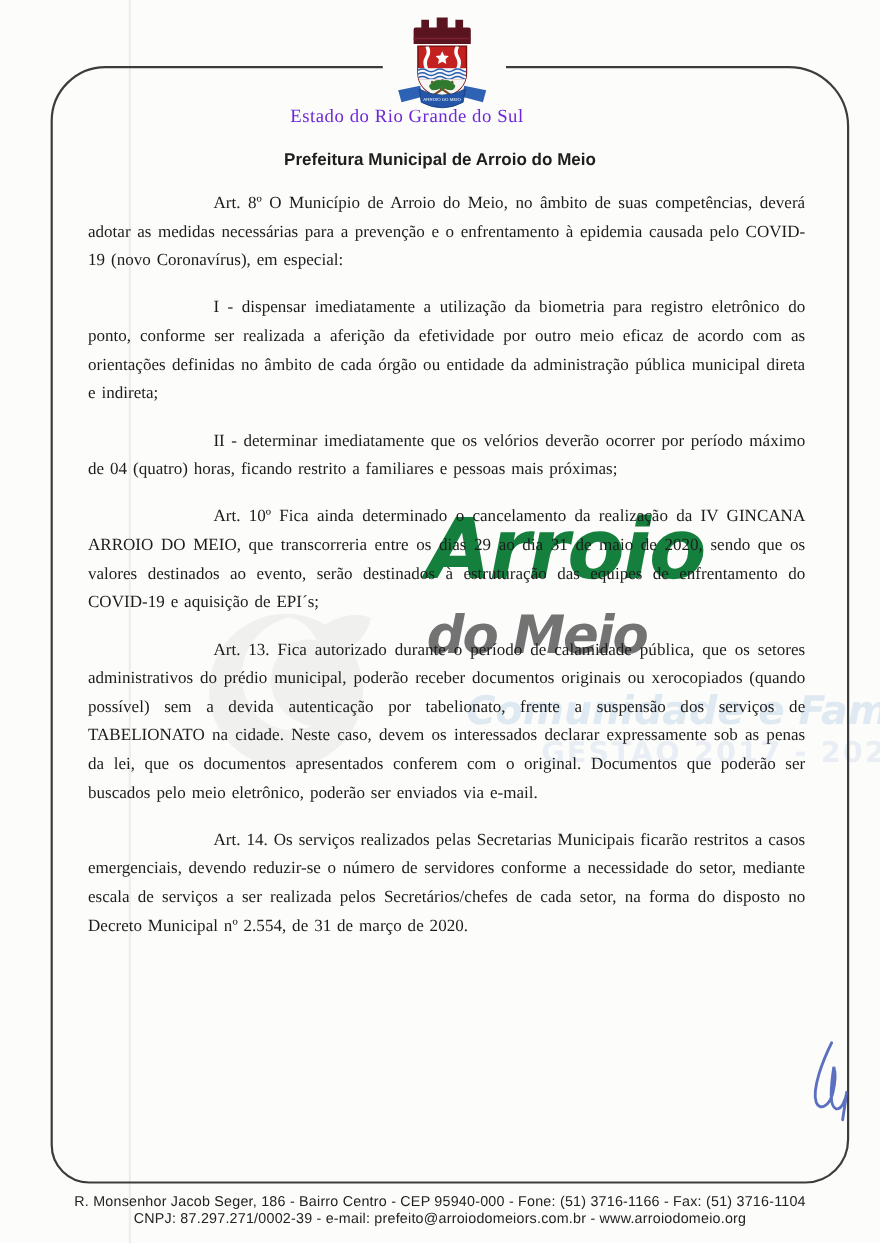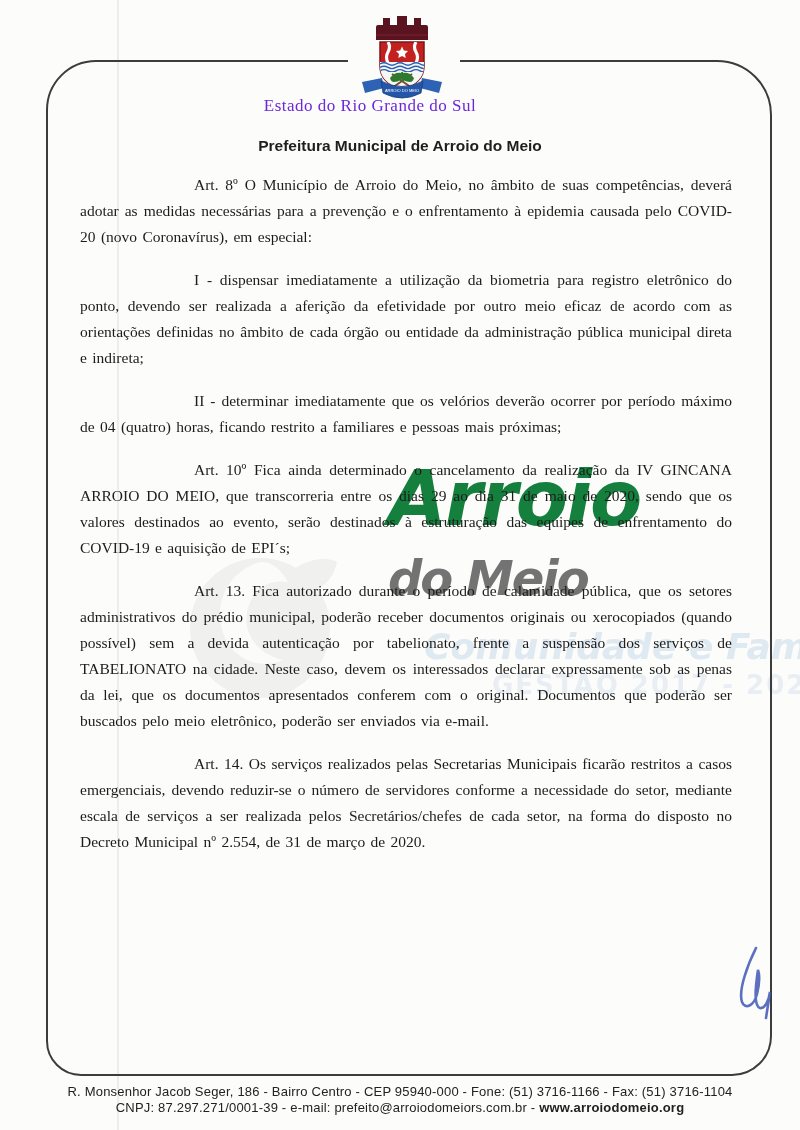--- a/index.html
+++ b/index.html
@@ -51,21 +51,21 @@
     font-family:"Liberation Serif", serif; font-size:15.5px; line-height:26px;
     color:#1c1c1c; text-align:justify; word-spacing:1.5px;
   }
   .doc-body p { text-indent:114px; margin:0 0 17px 0; }
   .pen-mark { position:absolute; left:726px; top:942px; width:52px; height:82px; z-index:5; }
   .footer {
     position:absolute; left:0; top:1084px; width:800px; z-index:3;
     font-family:"Liberation Sans", sans-serif; font-size:13px; line-height:16px;
     color:#222; text-align:center; letter-spacing:0.2px;
   }
-  .footer .bold { font-weight:bold; }
+  .footer .bold { font-weight:normal; }
 </style>
 </head>
 <body>
 
 <div class="scan-crease"></div>
 
 <svg class="wm-logo" viewBox="0 0 155 155">
   <circle cx="75" cy="80" r="70" fill="#f0f1ee"></circle>
   <path d="M75,14 C 42,24 26,58 40,90 C 50,112 76,122 98,112 C 72,106 56,84 63,60 C 69,41 82,31 103,34 C 95,20 86,13 75,14 Z" fill="#fbfbf9"></path>
   <path d="M108,22 C 126,8 146,10 152,14 C 148,34 132,46 114,44 C 108,38 106,30 108,22 Z" fill="#f0f1ee"></path>
@@ -109,28 +109,28 @@
   <path d="M6,74 L26,70 L28,80 L9,85 Z" fill="#2e62b4"></path>
   <path d="M86,74 L66,70 L64,80 L83,85 Z" fill="#2e62b4"></path>
   <path d="M25,73 Q46,84 67,73 L65,85 Q46,95 27,85 Z" fill="#2356a8" stroke="#17407f" stroke-width="0.8"></path>
   <text x="46" y="83.5" text-anchor="middle" font-family="Liberation Sans, sans-serif" font-size="4" fill="#ffffff">ARROIO DO MEIO</text>
 </svg>
 
 <div class="hdr-state">Estado do Rio Grande do Sul</div>
 <div class="hdr-city">Prefeitura Municipal de Arroio do Meio</div>
 
 <div class="doc-body">
-  <p>Art. 8º O Município de Arroio do Meio, no âmbito de suas competências, deverá adotar as medidas necessárias para a prevenção e o enfrentamento à epidemia causada pelo COVID-20 (novo Coronavírus), em especial:</p>
-  <p>I - dispensar imediatamente a utilização da biometria para registro eletrônico do ponto, devendo ser realizada a aferição da efetividade por outro meio eficaz de acordo com as orientações definidas no âmbito de cada órgão ou entidade da administração pública municipal direta e indireta;</p>
+  <p>Art. 8º O Município de Arroio do Meio, no âmbito de suas competências, deverá adotar as medidas necessárias para a prevenção e o enfrentamento à epidemia causada pelo COVID-19 (novo Coronavírus), em especial:</p>
+  <p>I - dispensar imediatamente a utilização da biometria para registro eletrônico do ponto, conforme ser realizada a aferição da efetividade por outro meio eficaz de acordo com as orientações definidas no âmbito de cada órgão ou entidade da administração pública municipal direta e indireta;</p>
   <p>II - determinar imediatamente que os velórios deverão ocorrer por período máximo de 04 (quatro) horas, ficando restrito a familiares e pessoas mais próximas;</p>
   <p>Art. 10º Fica ainda determinado o cancelamento da realização da IV GINCANA ARROIO DO MEIO, que transcorreria entre os dias 29 ao dia 31 de maio de 2020, sendo que os valores destinados ao evento, serão destinados à estruturação das equipes de enfrentamento do COVID-19 e aquisição de EPI´s;</p>
   <p>Art. 13. Fica autorizado durante o período de calamidade pública, que os setores administrativos do prédio municipal, poderão receber documentos originais ou xerocopiados (quando possível) sem a devida autenticação por tabelionato, frente a suspensão dos serviços de TABELIONATO na cidade. Neste caso, devem os interessados declarar expressamente sob as penas da lei, que os documentos apresentados conferem com o original. Documentos que poderão ser buscados pelo meio eletrônico, poderão ser enviados via e-mail.</p>
   <p>Art. 14. Os serviços realizados pelas Secretarias Municipais ficarão restritos a casos emergenciais, devendo reduzir-se o número de servidores conforme a necessidade do setor, mediante escala de serviços a ser realizada pelos Secretários/chefes de cada setor, na forma do disposto no Decreto Municipal nº 2.554, de 31 de março de 2020.</p>
 </div>
 
 <svg class="pen-mark" viewBox="0 0 52 82">
   <path d="M30,6 C 22,22 12,48 16,60 C 19,68 28,64 31,52 C 33,44 34,34 32,28 C 29,48 28,64 34,66 C 39,67 43,58 44,50 L 40,76" fill="none" stroke="#3f57b5" stroke-width="2.6" stroke-linecap="round" opacity="0.85"></path>
 </svg>
 
 <div class="footer">
   <div>R. Monsenhor Jacob Seger, 186 - Bairro Centro  -  CEP 95940-000 - Fone: (51)  3716-1166  -  Fax: (51) 3716-1104</div>
-  <div><span>CNPJ: 87.297.271/0001-39 - e-mail: prefeito@arroiodomeiors.com.br - </span><span class="bold">www.arroiodomeio.org</span></div>
+  <div><span>CNPJ: 87.297.271/0002-39 - e-mail: prefeito@arroiodomeiors.com.br - </span><span class="bold">www.arroiodomeio.org</span></div>
 </div>
 
 </body></html>

